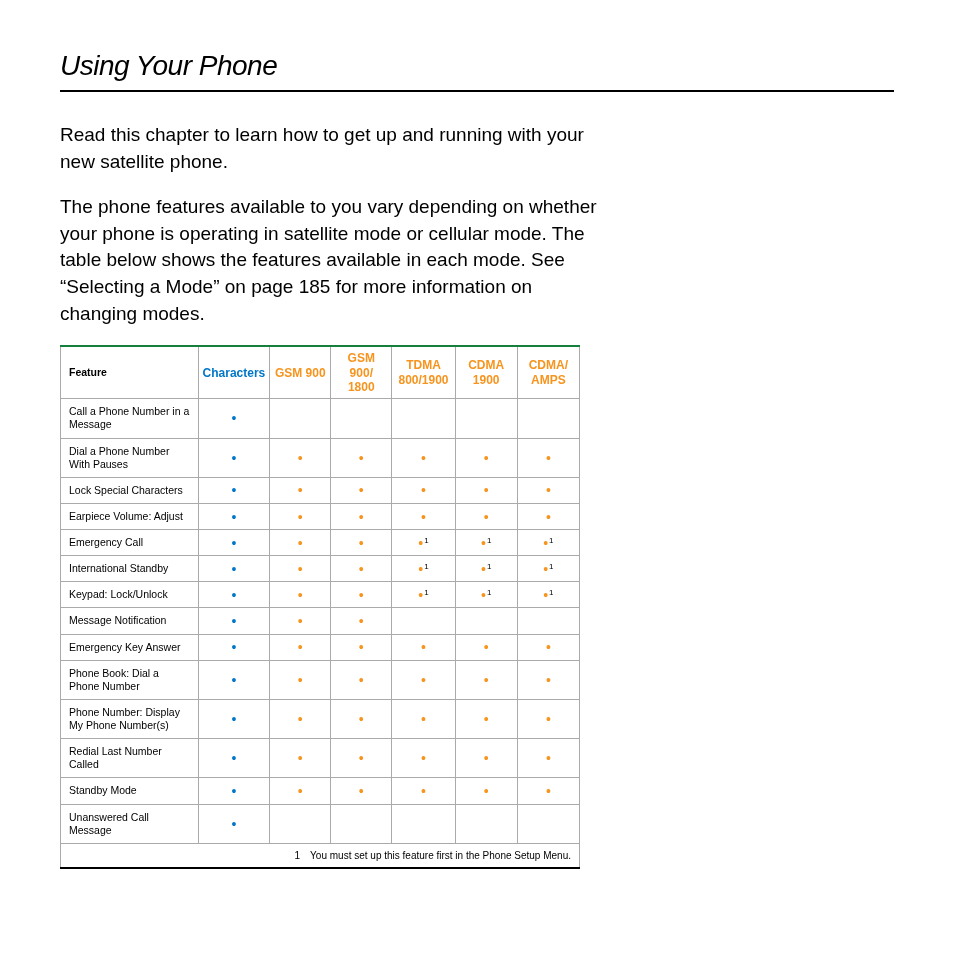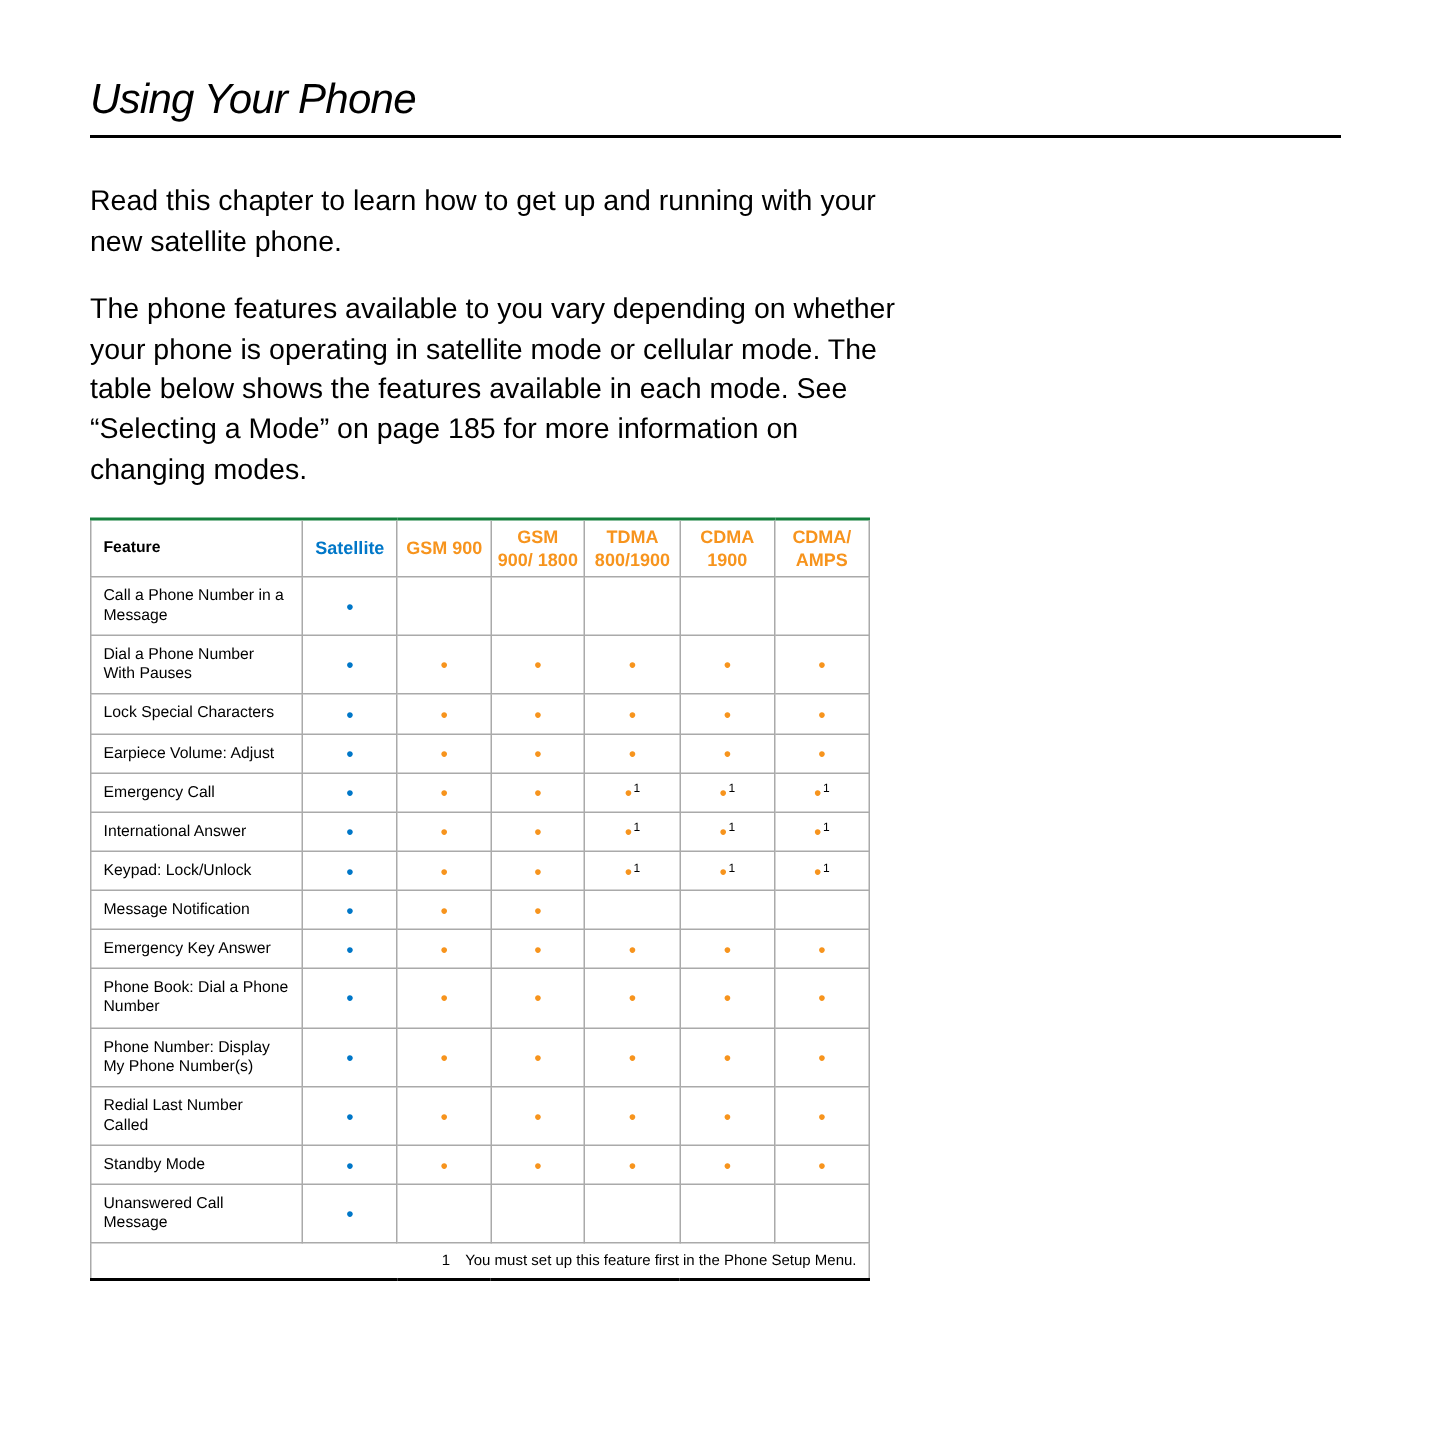--- a/index.html
+++ b/index.html
@@ -91,21 +91,21 @@
 <h1 class="title">Using Your Phone</h1>
 <hr class="rule">
 
 <p class="intro">Read this chapter to learn how to get up and running with your new satellite phone.</p>
 <p class="intro">The phone features available to you vary depending on whether your phone is operating in satellite mode or cellular mode. The table below shows the features available in each mode. See “Selecting a Mode” on page 185 for more information on changing modes.</p>
 
 <table>
   <thead>
     <tr>
       <th class="feature-col">Feature</th>
-      <th class="mark-col h-sat">Satellite</th>
+      <th class="mark-col h-sat">Characters</th>
       <th class="mark-col h-orange">GSM 900</th>
       <th class="mark-col h-orange">GSM 900/ 1800</th>
       <th class="mark-col h-orange">TDMA 800/1900</th>
       <th class="mark-col h-orange">CDMA 1900</th>
       <th class="mark-col h-orange">CDMA/ AMPS</th>
     </tr>
   </thead>
   <tbody id="tbody">
       <tr>
         <td class="feature-col">Call a Phone Number in a Message</td>
@@ -146,21 +146,21 @@
       <tr>
         <td class="feature-col">Emergency Call</td>
         <td class="mark-col"><span class="dot-blue"></span></td>
         <td class="mark-col"><span class="dot-orange"></span></td>
         <td class="mark-col"><span class="dot-orange"></span></td>
         <td class="mark-col"><span class="dot-orange"></span><span class="sup">1</span></td>
         <td class="mark-col"><span class="dot-orange"></span><span class="sup">1</span></td>
         <td class="mark-col"><span class="dot-orange"></span><span class="sup">1</span></td>
       </tr>
       <tr>
-        <td class="feature-col">International Answer</td>
+        <td class="feature-col">International Standby</td>
         <td class="mark-col"><span class="dot-blue"></span></td>
         <td class="mark-col"><span class="dot-orange"></span></td>
         <td class="mark-col"><span class="dot-orange"></span></td>
         <td class="mark-col"><span class="dot-orange"></span><span class="sup">1</span></td>
         <td class="mark-col"><span class="dot-orange"></span><span class="sup">1</span></td>
         <td class="mark-col"><span class="dot-orange"></span><span class="sup">1</span></td>
       </tr>
       <tr>
         <td class="feature-col">Keypad: Lock/Unlock</td>
         <td class="mark-col"><span class="dot-blue"></span></td>

